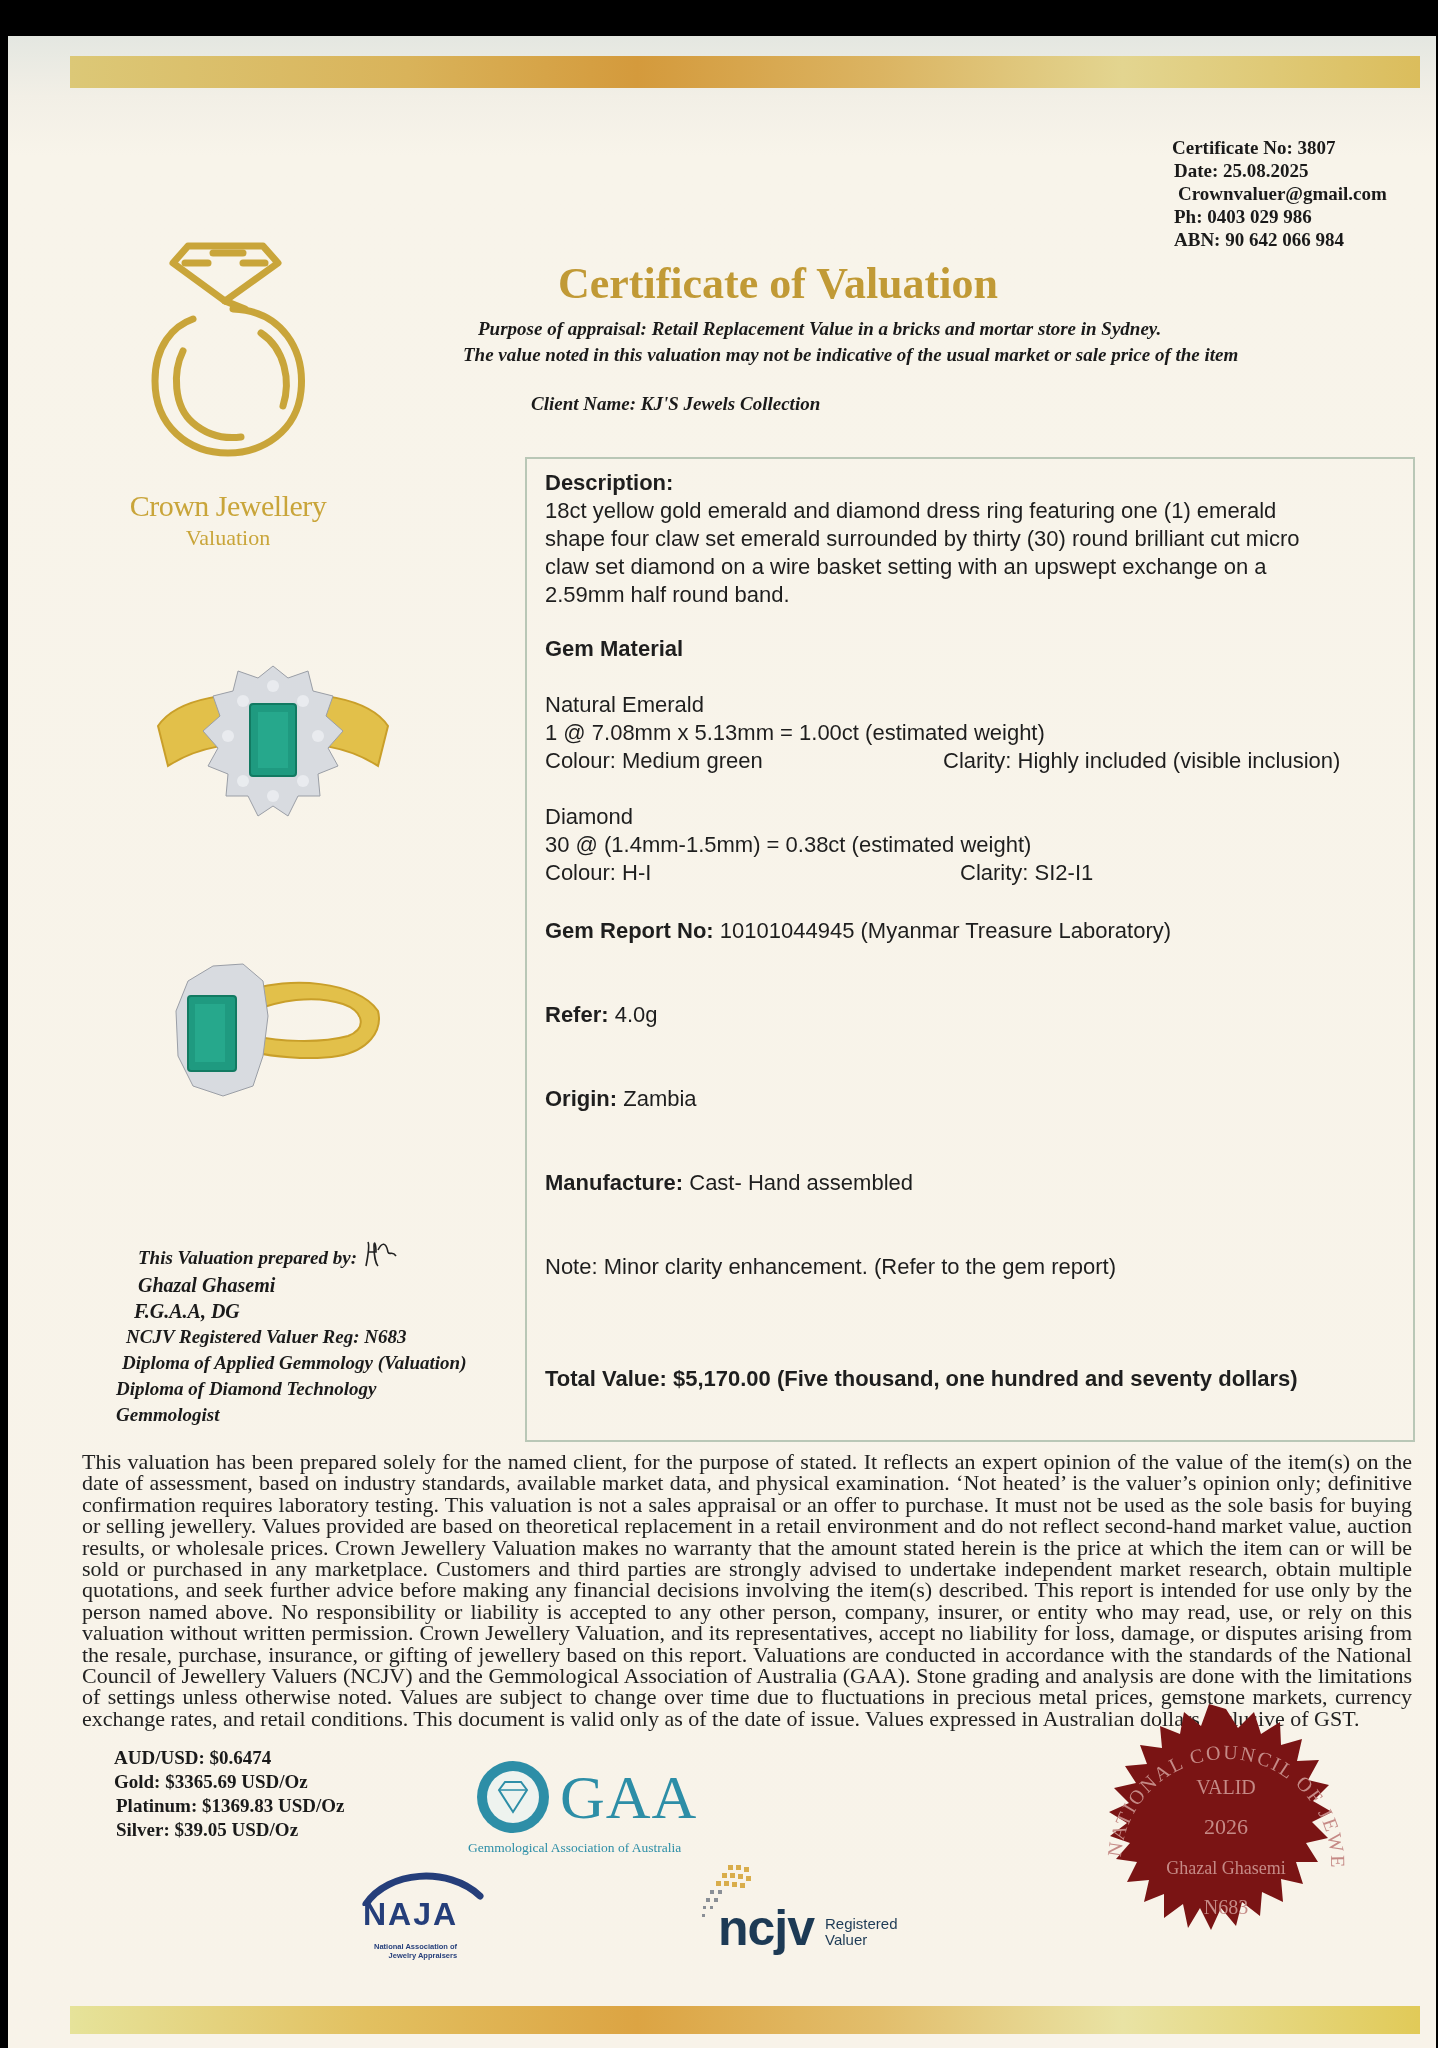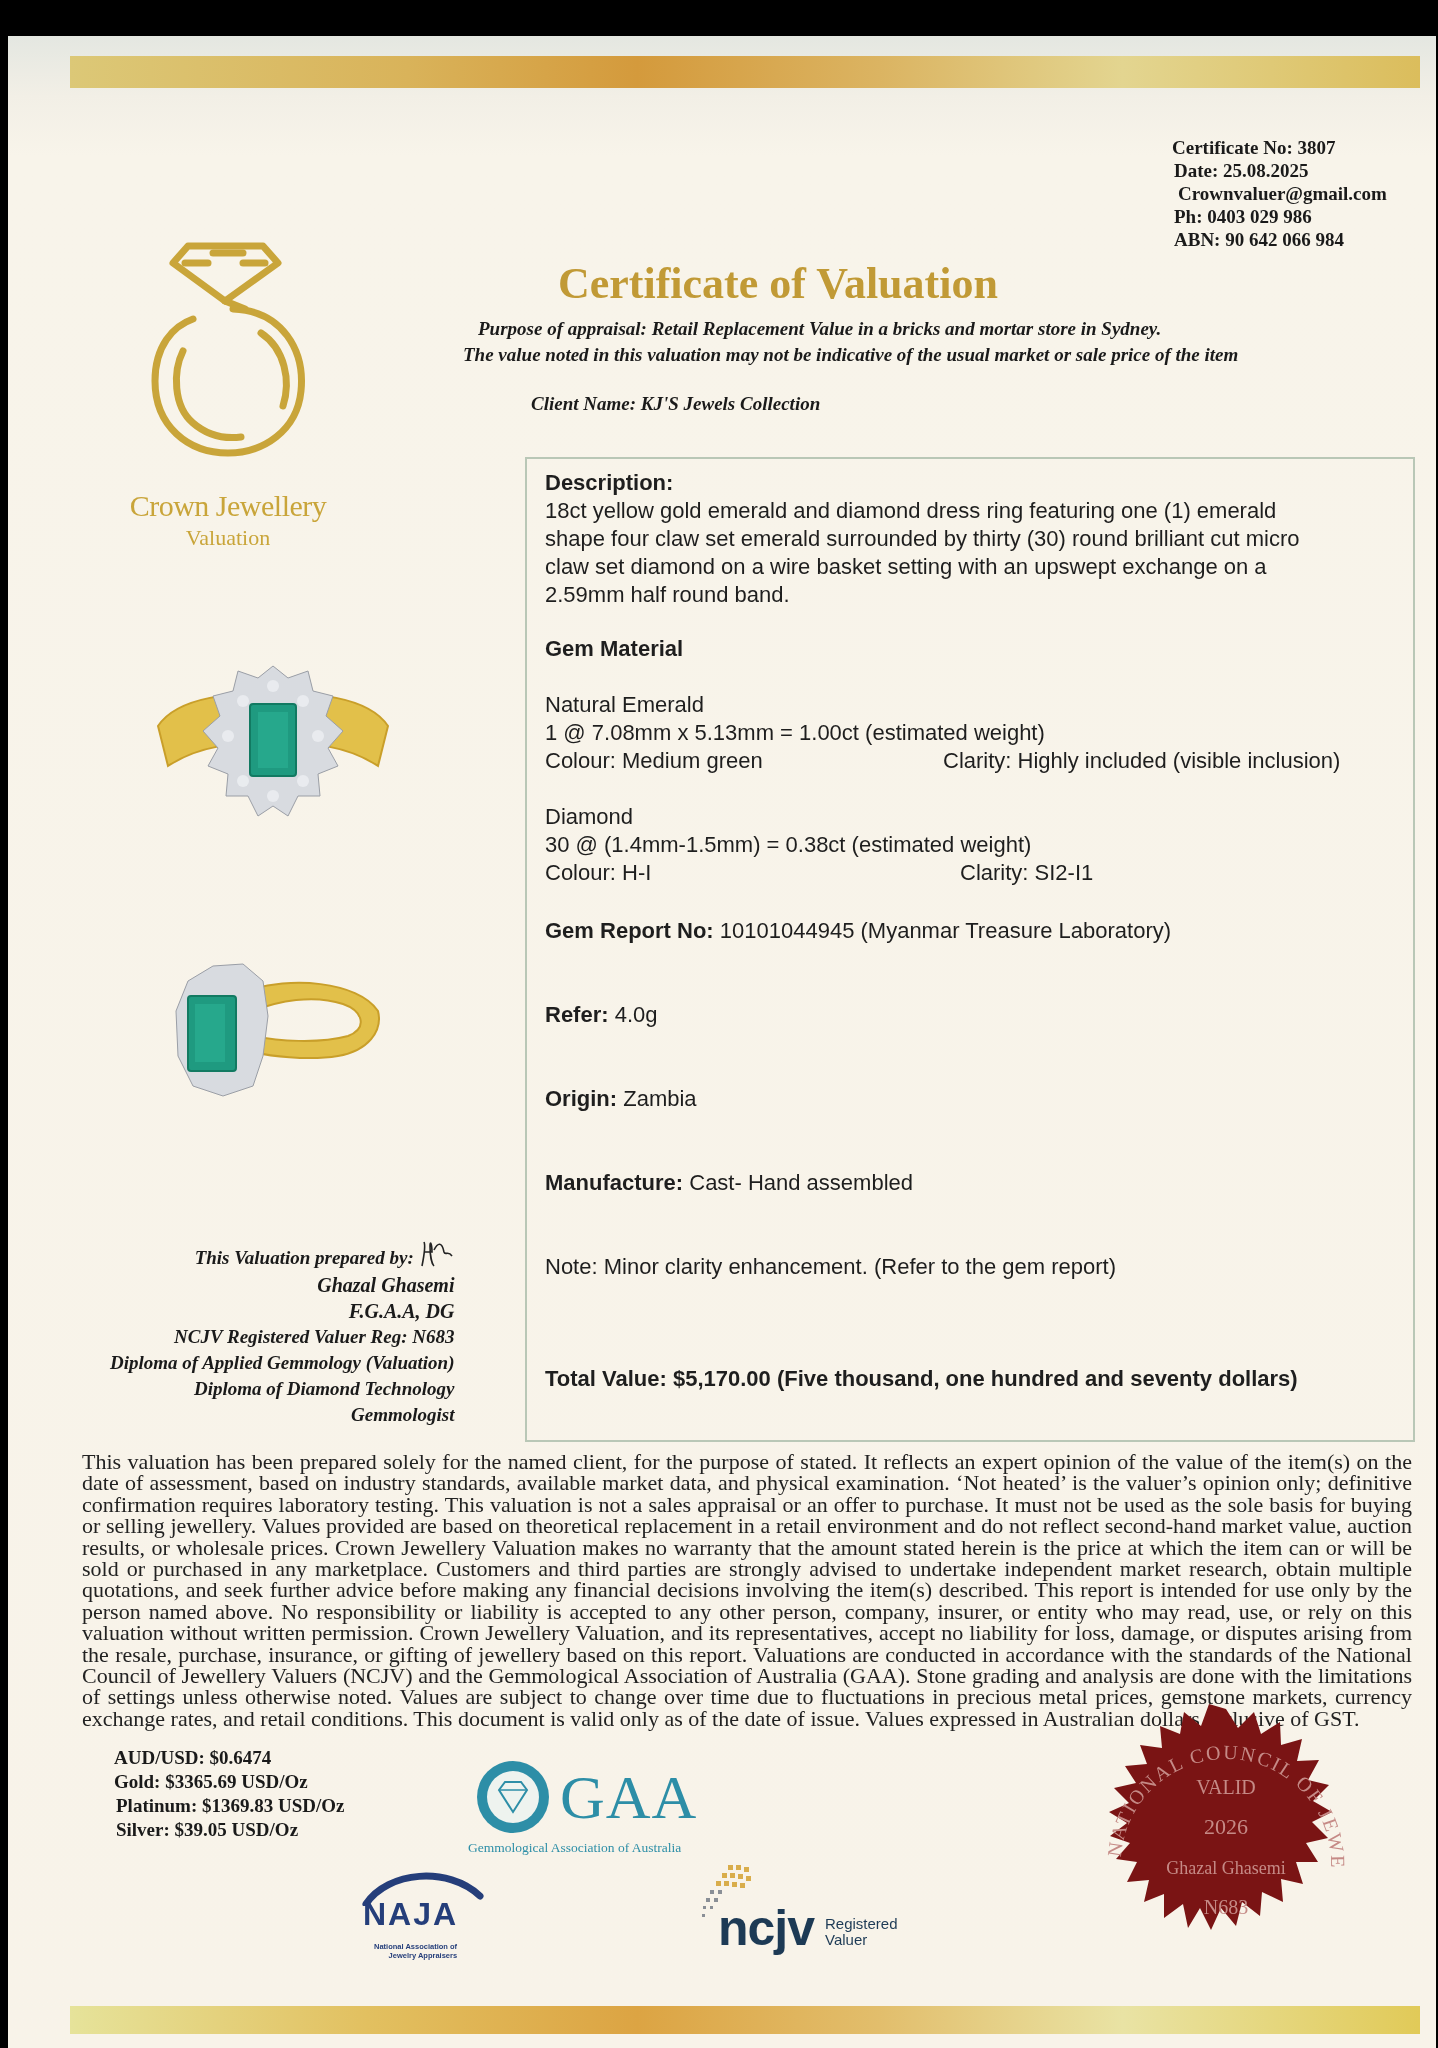--- a/index.html
+++ b/index.html
@@ -30,21 +30,21 @@
   .purpose { position: absolute; left: 470px; top: 282px; font-size: 19px; font-style: italic; font-weight: bold; color: #1a1a1a; }
   .disclaimer-line { position: absolute; left: 455px; top: 308px; font-size: 19px; font-style: italic; font-weight: bold; color: #1a1a1a; }
   .client { position: absolute; left: 523px; top: 357px; font-size: 19px; font-style: italic; font-weight: bold; color: #1a1a1a; }
 
   .box { position: absolute; left: 517px; top: 421px; width: 890px; height: 985px; border: 2px solid #b9c7b6; }
   .box .f { position: absolute; left: 18px; font-size: 22px; color: #1e1e1e; line-height: 28px; }
   .box b { font-weight: bold; }
 
   .ring-img { position: absolute; }
 
-  .valuer { position: absolute; left: 96px; top: 1200px; font-size: 19px; font-style: italic; font-weight: bold; color: #1a1a1a; line-height: 26px; text-align: right; }
+  .valuer { position: absolute; left: 108px; top: 1200px; font-size: 19px; font-style: italic; font-weight: bold; color: #1a1a1a; line-height: 26px; }
   .valuer div { white-space: nowrap; }
 
   .legal { position: absolute; left: 74px; top: 1415px; width: 1330px; font-size: 22px; color: #222; line-height: 21.4px; text-align: justify; }
 
   .rates { position: absolute; left: 106px; top: 1710px; font-size: 19px; font-weight: bold; color: #1a1a1a; line-height: 24px; }
 
   .gaa { position: absolute; left: 460px; top: 1722px; }
   .gaa-text { position: absolute; left: 92px; top: 4px; font-size: 62px; color: #2d8ea7; letter-spacing: 1px; }
   .gaa-sub { position: absolute; left: 0px; top: 82px; font-size: 13.5px; color: #2d8ea7; white-space: nowrap; }
 

